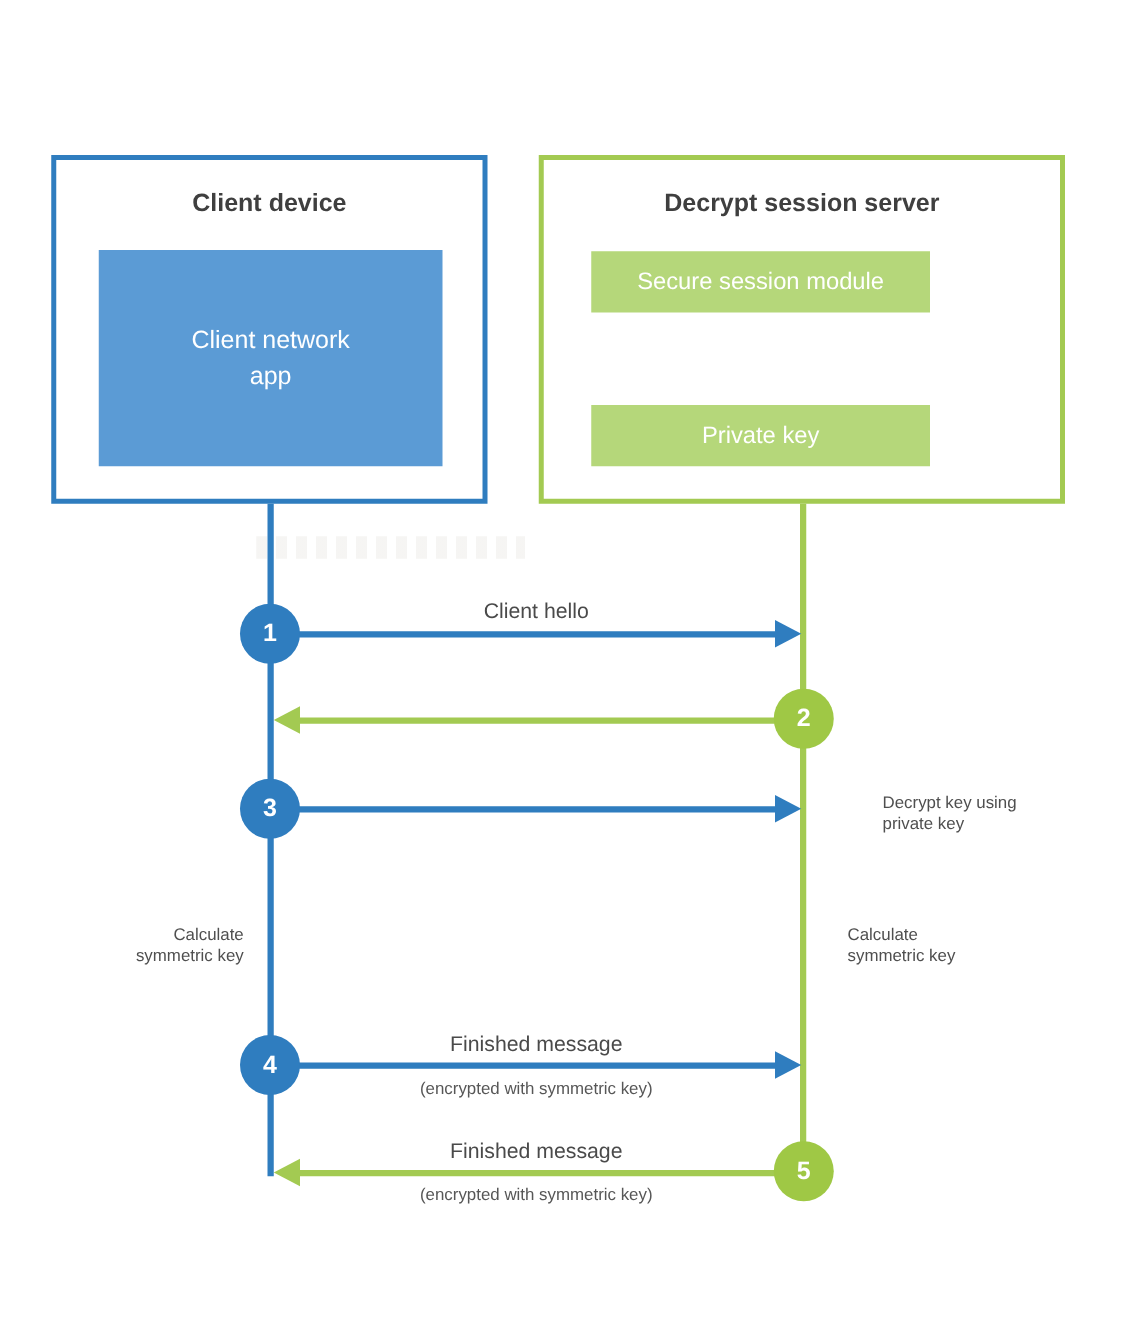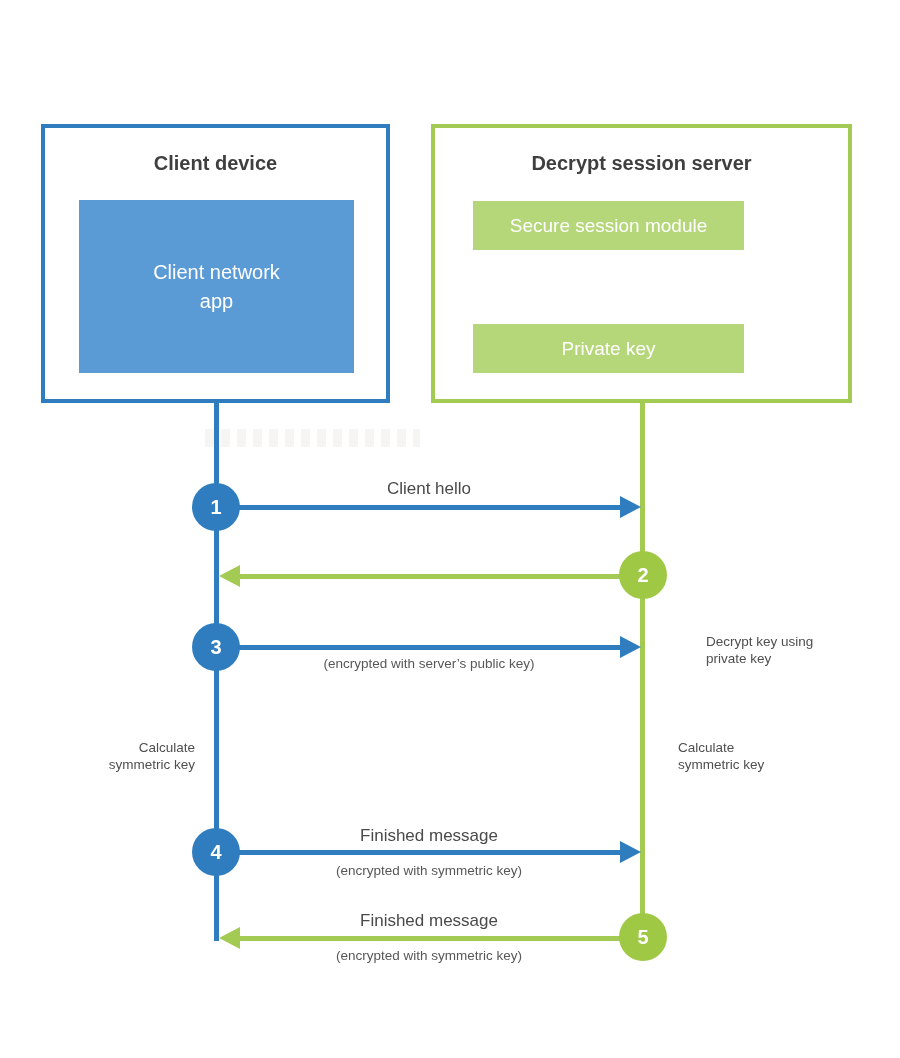--- a/index.html
+++ b/index.html
@@ -90,21 +90,20 @@
   <div class="head head-right a1head"></div>
   <div class="msg m1">Client hello</div>
   <div class="step-circle circle-blue c1">1</div>
 
   <div class="arrow-bar bar-green a2bar"></div>
   <div class="head head-left a2head"></div>
   <div class="step-circle circle-green c2">2</div>
 
   <div class="arrow-bar bar-blue a3bar"></div>
   <div class="head head-right a3head"></div>
-  <div class="msg-sub m3s">(encrypted with server’s public key)</div>
   <div class="step-circle circle-blue c3">3</div>
   <div class="note note-decrypt">Decrypt key using
 private key</div>
 
   <div class="note note-calc-left">Calculate
 symmetric key</div>
   <div class="note note-calc-right">Calculate
 symmetric key</div>
 
   <div class="arrow-bar bar-blue a4bar"></div>

